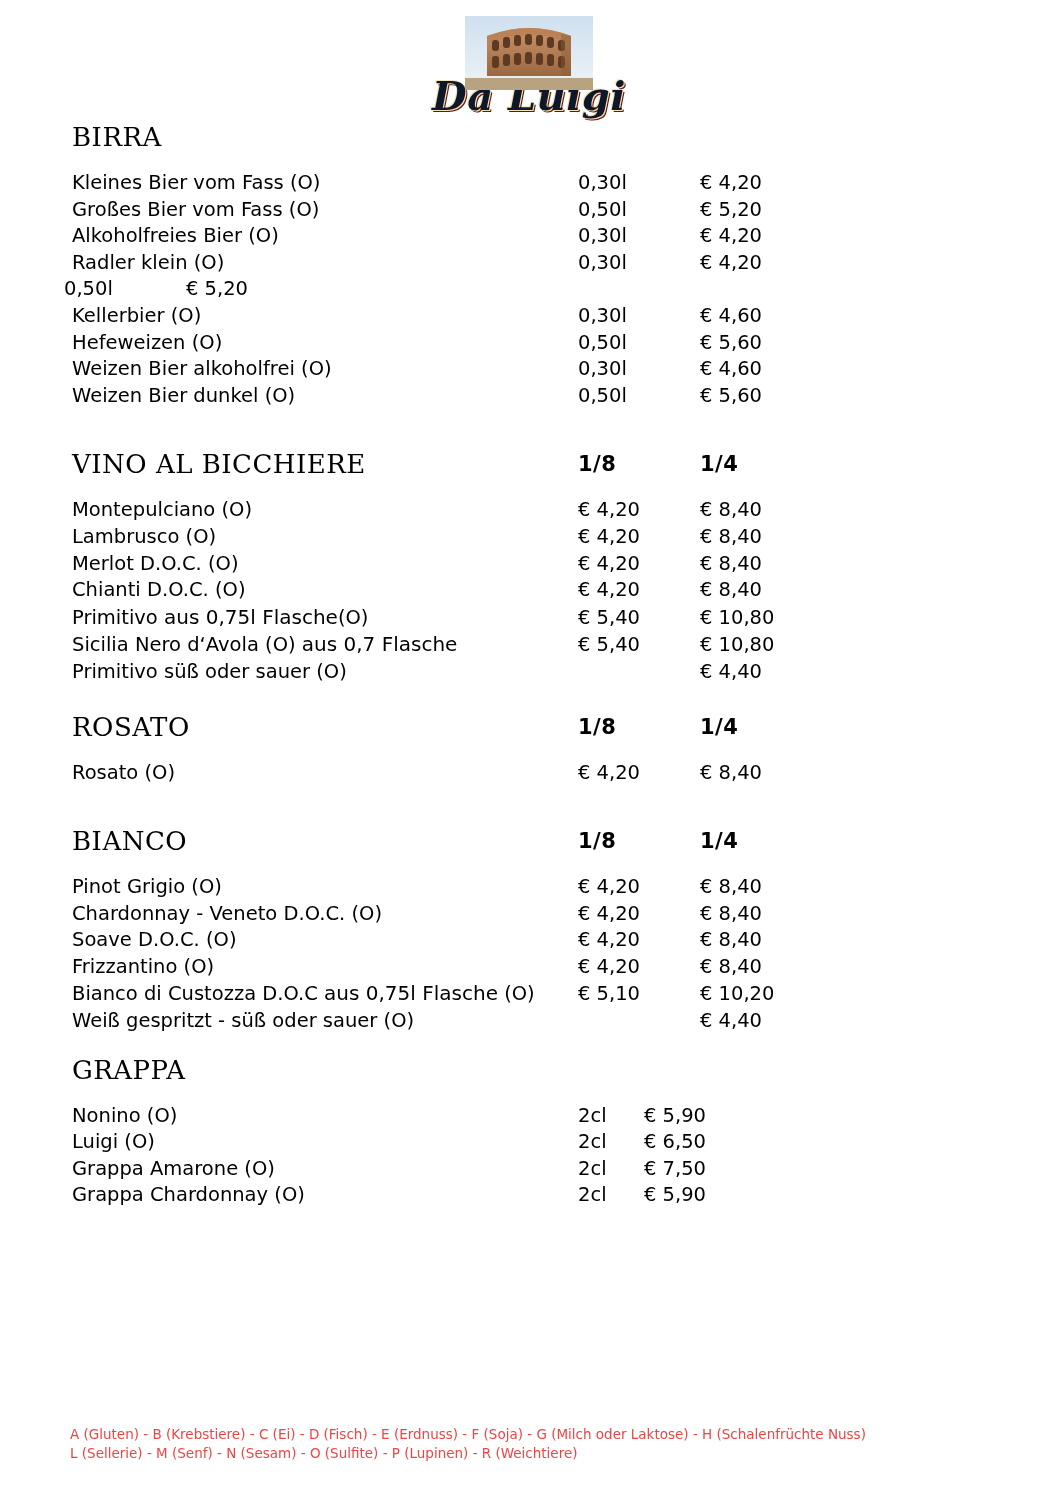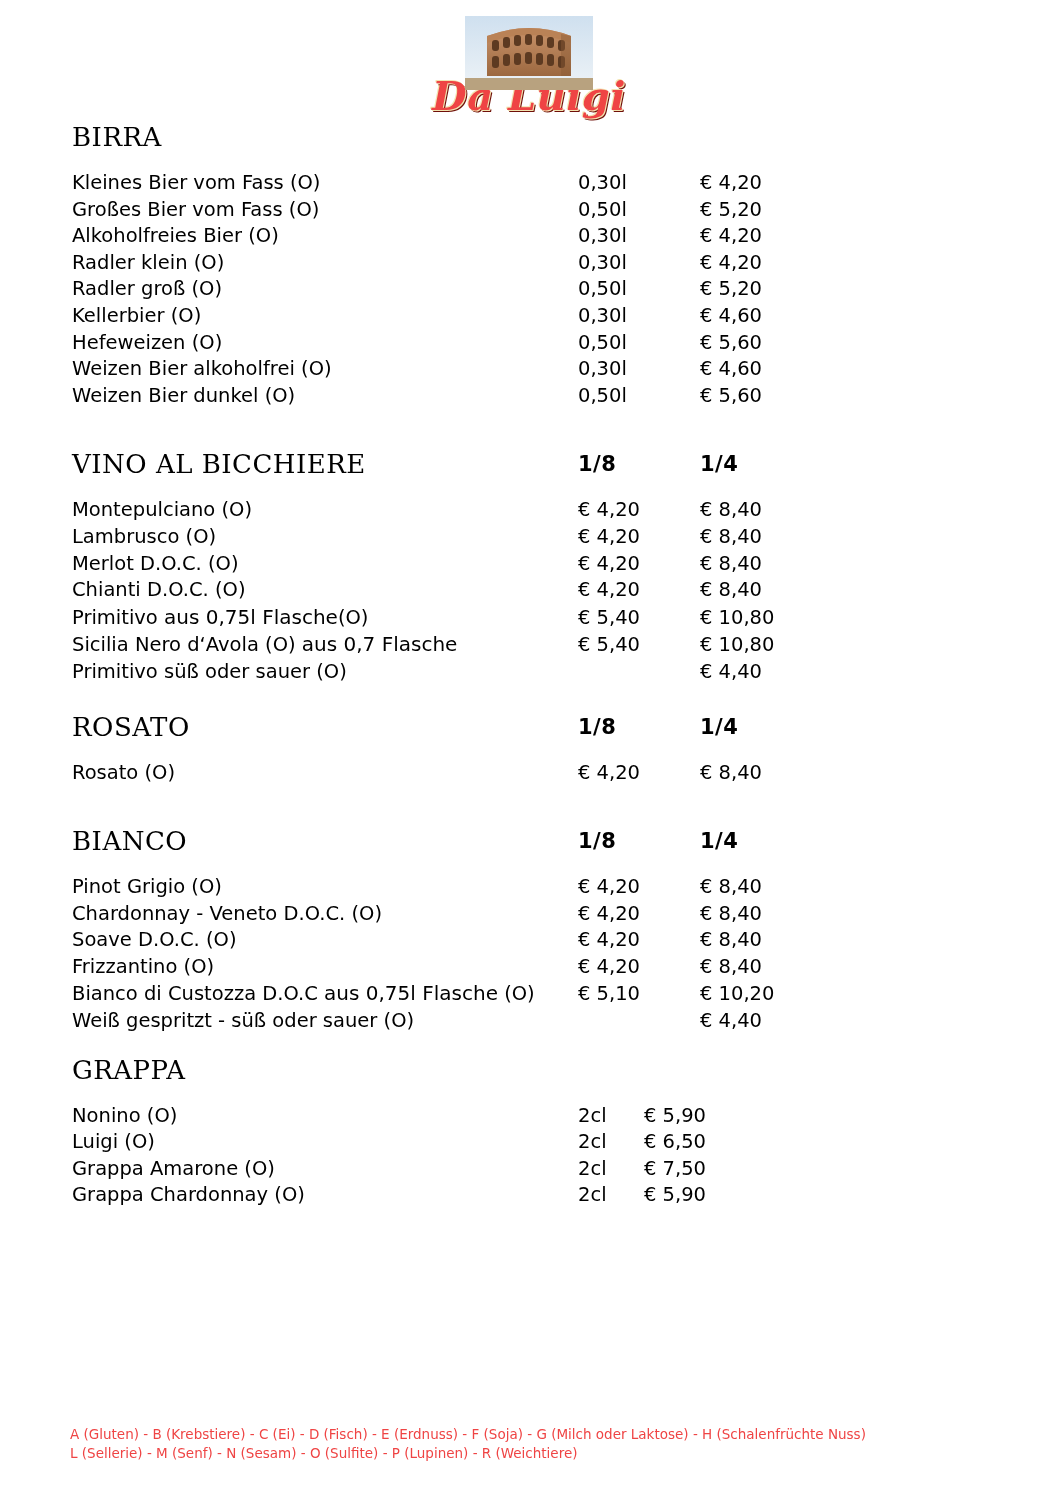--- a/index.html
+++ b/index.html
@@ -45,21 +45,21 @@
     font-weight: bold;
     font-size: 40px;
     letter-spacing: 0.5px;
     line-height: 1;
     color: #8b1a12;
     text-shadow:
       1px 1px 0 #f2e3b0,
       2px 2px 0 #6f1009,
       -1px -1px 0 #f2e3b0;
   }
-  .logo-text .g1 { color: #ef4444; }
+  .logo-text .g1 { color: #0f172a; }
 
   
   .section { margin-top: 0; }
   .section-head {
     display: flex;
     align-items: center;
     font-family: "DejaVu Serif", serif;
     font-size: 26px;
     letter-spacing: 0.5px;
   }
@@ -180,21 +180,20 @@
         <div class="name">Alkoholfreies Bier (O)</div>
         <div class="c1">0,30l</div>
         <div class="c2">€ 4,20</div>
       </div>
       <div class="row">
         <div class="name">Radler klein (O)</div>
         <div class="c1">0,30l</div>
         <div class="c2">€ 4,20</div>
       </div>
       <div class="row">
-        <div class="name">Radler groß (O)</div>
         <div class="c1">0,50l</div>
         <div class="c2">€ 5,20</div>
       </div>
       <div class="row">
         <div class="name">Kellerbier (O)</div>
         <div class="c1">0,30l</div>
         <div class="c2">€ 4,60</div>
       </div>
       <div class="row">
         <div class="name">Hefeweizen (O)</div>

